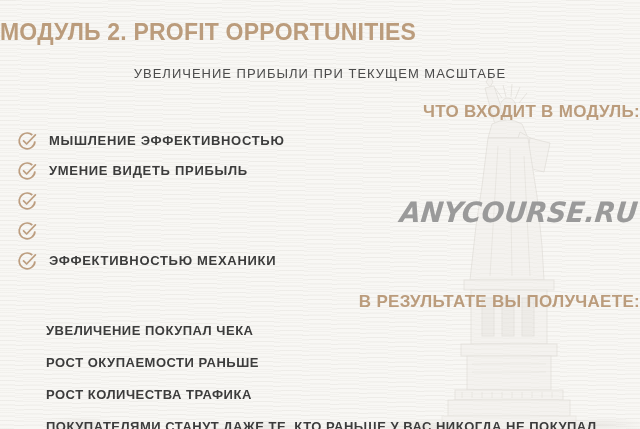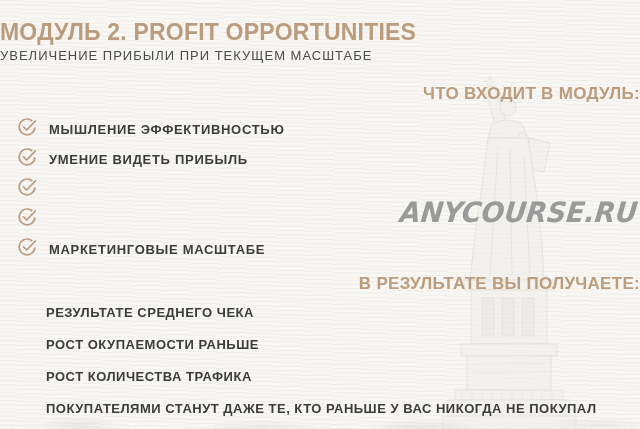--- a/index.html
+++ b/index.html
@@ -56,22 +56,22 @@
 
   .title {
     margin-top: 19px;
     font-size: 23px;
     line-height: 26px;
     font-weight: bold;
     letter-spacing: 0.2px;
     color: #bb9c7c;
   }
   .subtitle {
-    margin-top: 3px;
-    text-align: left;
+    margin-top: 21px;
+    text-align: center;
     font-size: 13px;
     line-height: 15px;
     letter-spacing: 1px;
     color: #4b4b4b;
   }
   .section-heading {
     text-align: right;
     font-size: 17px;
     line-height: 18px;
     font-weight: bold;
@@ -79,21 +79,21 @@
     color: #bb9c7c;
   }
   .heading-contents { margin-top: 22px; }
   .heading-results  { margin-top: 18px; padding-left: 44px; }
 
   ul { list-style: none; }
 
   .checklist { margin-top: 4px; }
   .checklist li {
     display: flex;
-    align-items: flex-end;
+    align-items: center;
     height: 30px;
     padding-left: 17px;
   }
   .check-icon { width: 21px; height: 21px; flex: 0 0 21px; }
   .checklist .item-label {
     margin-left: 11px;
     font-size: 13px;
     font-weight: bold;
     letter-spacing: 0.7px;
     color: #3c3c3c;
@@ -193,27 +193,27 @@
         <svg class="check-icon" viewBox="0 0 24 24">
           <circle cx="11.5" cy="12.5" r="9" fill="none" stroke="#bd9e80" stroke-width="2" stroke-dasharray="48 9" stroke-dashoffset="-6" transform="rotate(-35 11.5 12.5)"></circle>
           <path d="M7.5 12.5 L11 16 L21 5.5" fill="none" stroke="#bd9e80" stroke-width="2" stroke-linecap="round" stroke-linejoin="round"></path>
         </svg>
       </li>
       <li>
         <svg class="check-icon" viewBox="0 0 24 24">
           <circle cx="11.5" cy="12.5" r="9" fill="none" stroke="#bd9e80" stroke-width="2" stroke-dasharray="48 9" stroke-dashoffset="-6" transform="rotate(-35 11.5 12.5)"></circle>
           <path d="M7.5 12.5 L11 16 L21 5.5" fill="none" stroke="#bd9e80" stroke-width="2" stroke-linecap="round" stroke-linejoin="round"></path>
         </svg>
-        <span class="item-label">МАРКЕТИНГОВЫЕ МАСШТАБЕ</span>
+        <span class="item-label">ЭФФЕКТИВНОСТЬЮ МЕХАНИКИ</span>
       </li>
     </ul>
 
     <h2 class="section-heading heading-results">В РЕЗУЛЬТАТЕ ВЫ ПОЛУЧАЕТЕ:</h2>
 
     <ul class="results-list">
-      <li>РЕЗУЛЬТАТЕ СРЕДНЕГО ЧЕКА</li>
+      <li>УВЕЛИЧЕНИЕ ПОКУПАЛ ЧЕКА</li>
       <li>РОСТ ОКУПАЕМОСТИ РАНЬШЕ</li>
       <li>РОСТ КОЛИЧЕСТВА ТРАФИКА</li>
       <li>ПОКУПАТЕЛЯМИ СТАНУТ ДАЖЕ ТЕ, КТО РАНЬШЕ У ВАС НИКОГДА НЕ ПОКУПАЛ</li>
     </ul>
 
   </div>
 </div>
 
 </body></html>

